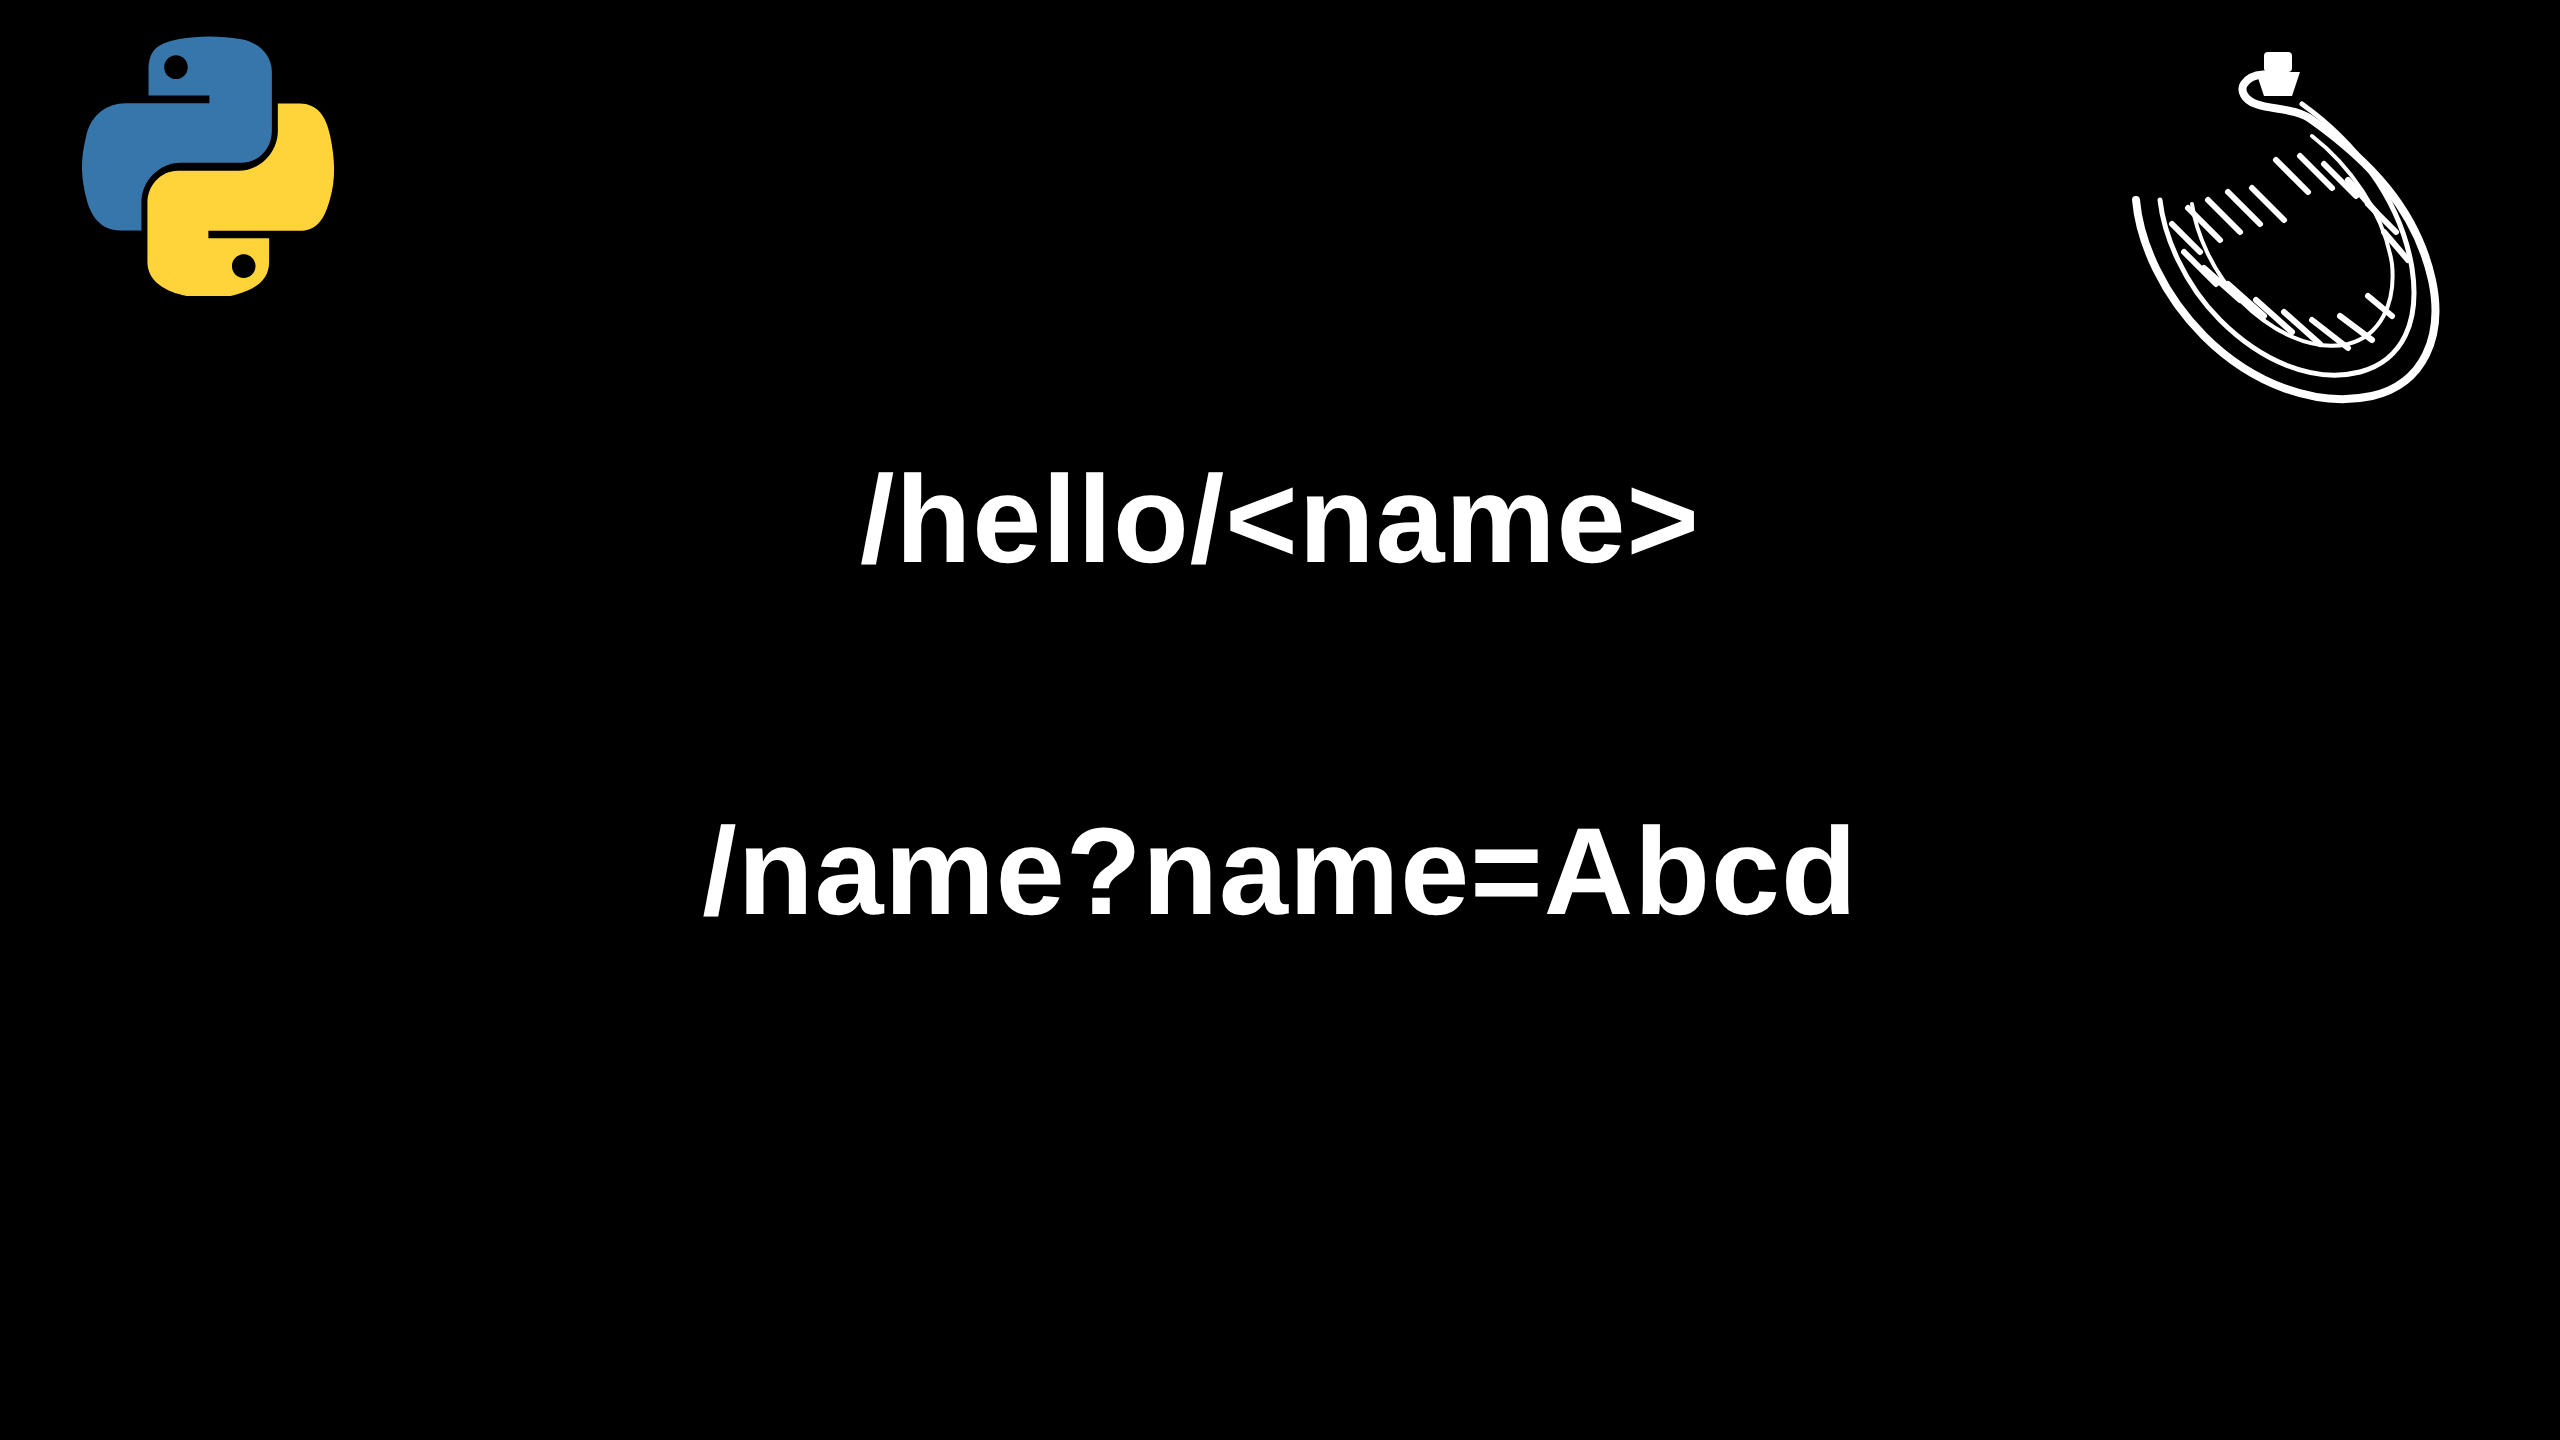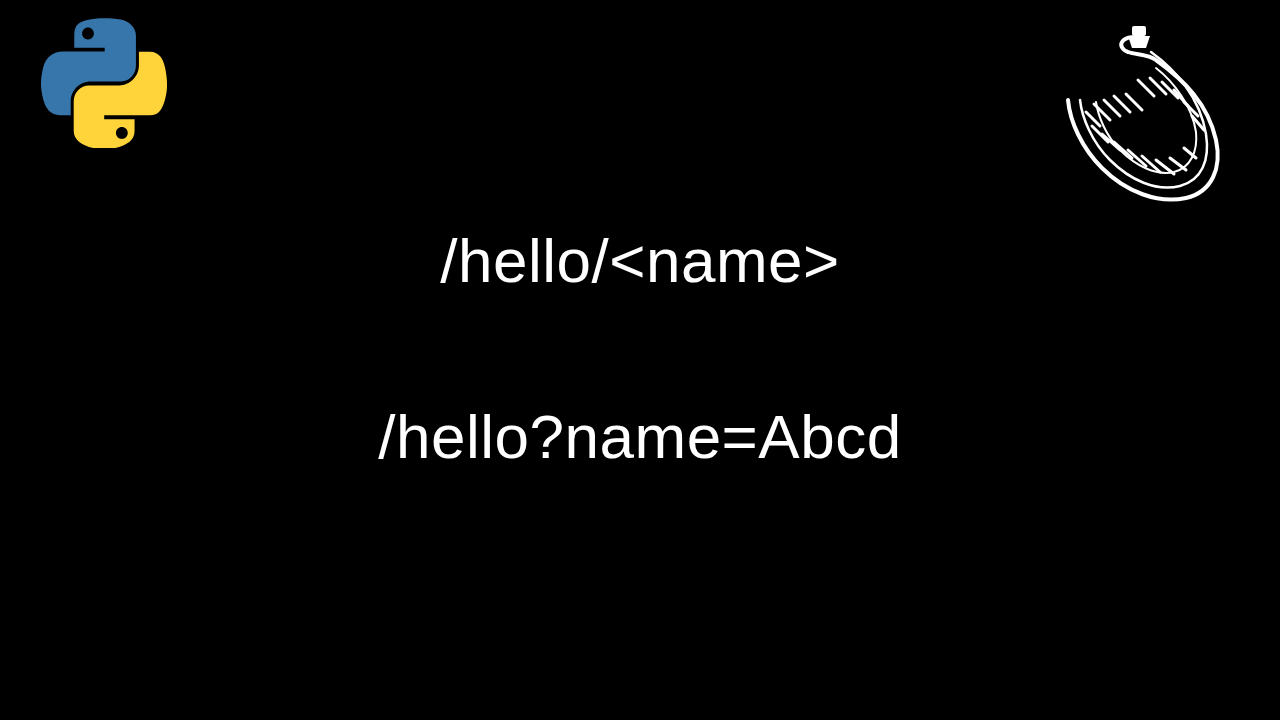--- a/index.html
+++ b/index.html
@@ -41,21 +41,21 @@
   .content {
     position: absolute;
     top: 225px;
     left: 0;
     width: 100%;
     text-align: center;
   }
   .route-line {
     color: #ffffff;
     font-size: 62px;
-    font-weight: 400;
+    font-weight: 700;
     letter-spacing: 0.5px;
     white-space: pre;
   }
   .route-line + .route-line {
     margin-top: 105px;
   }
 </style>
 </head>
 <body>
 
@@ -112,15 +112,15 @@
         <line x1="126" y1="60" x2="142" y2="76"></line>
         <line x1="138" y1="68" x2="152" y2="84"></line>
         <line x1="148" y1="80" x2="162" y2="94"></line>
         <line x1="156" y1="94" x2="168" y2="108"></line>
       </g>
     </svg>
   </div>
 
   <div class="content">
     <div class="route-line">/hello/&lt;name&gt;</div>
-    <div class="route-line">/hello?name=Abcd</div>
+    <div class="route-line">/name?name=Abcd</div>
   </div>
 </div>
 
 </body></html>

